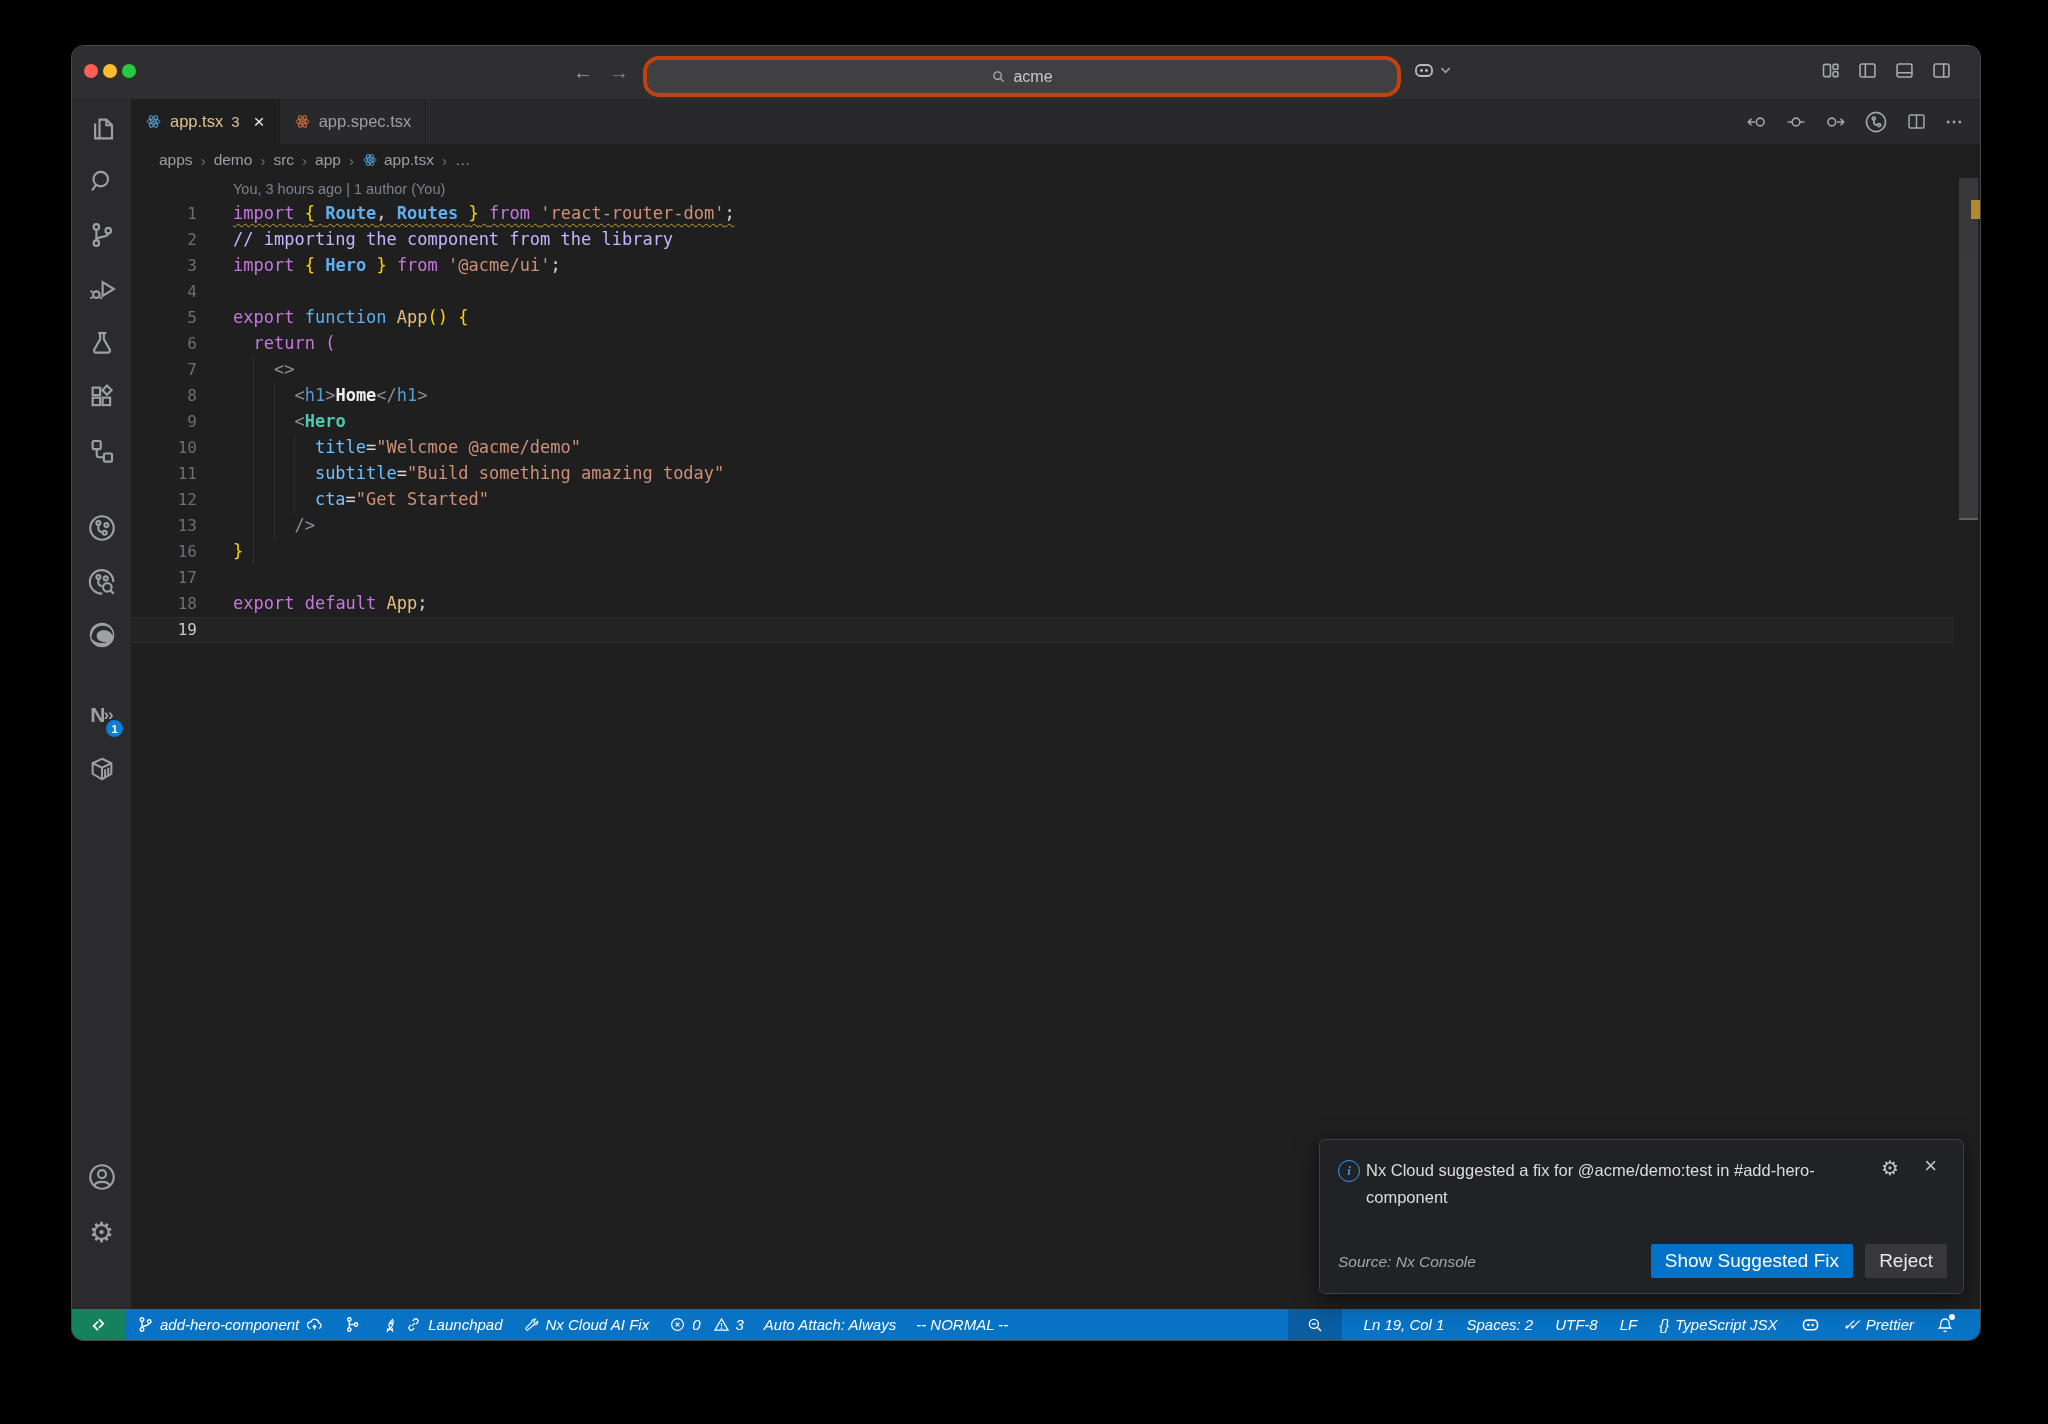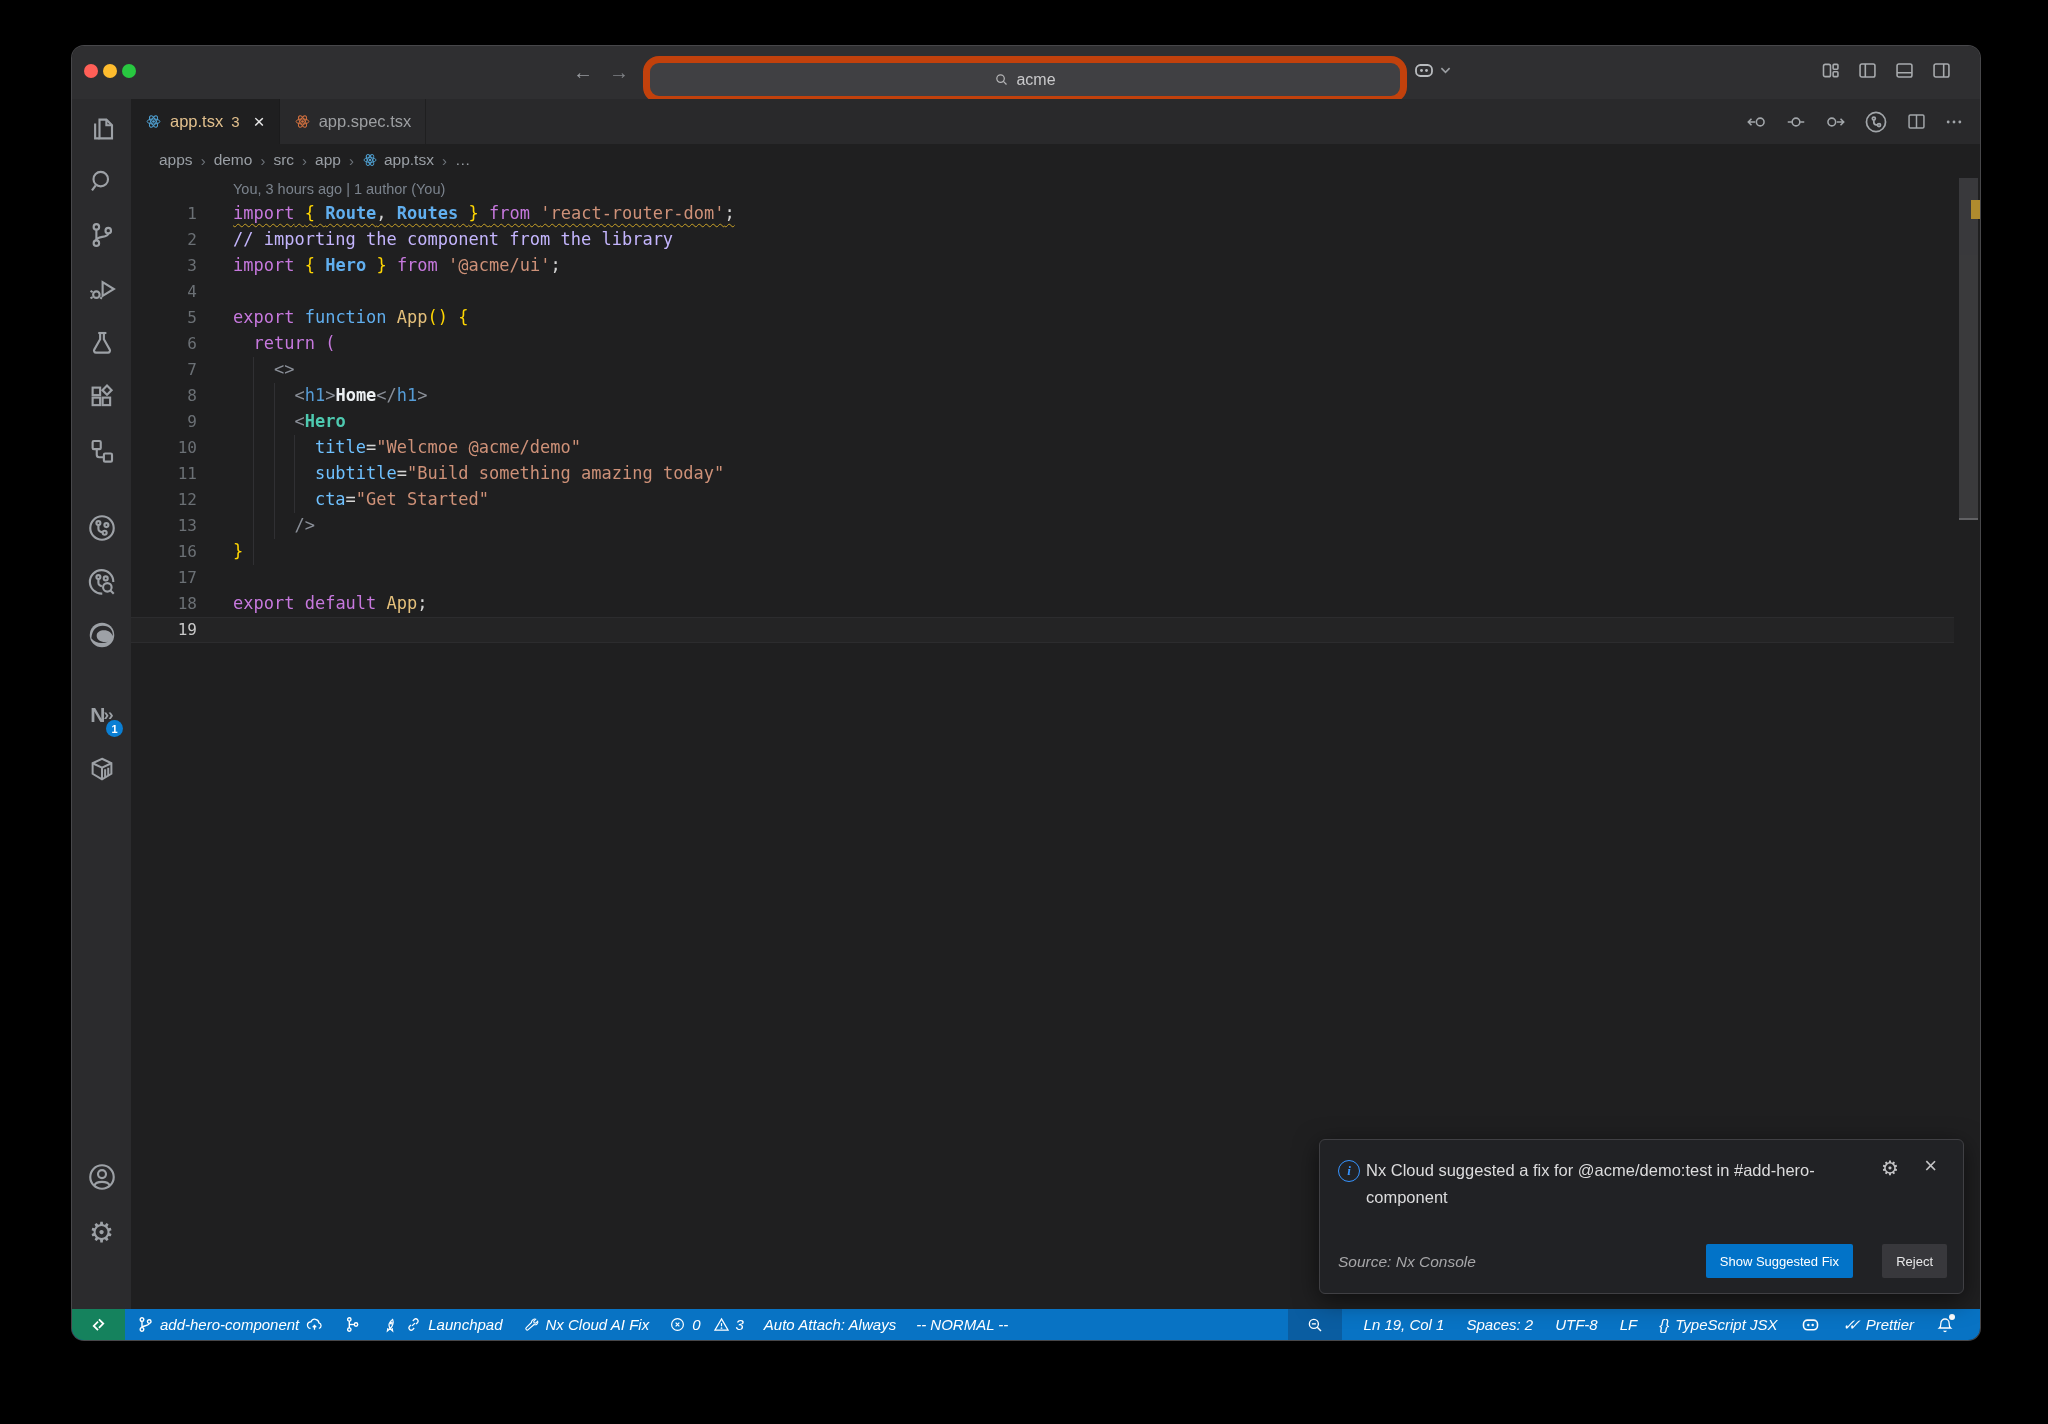--- a/index.html
+++ b/index.html
@@ -4,21 +4,21 @@
 <style>
   html,body{margin:0;padding:0;background:#000;width:2048px;height:1424px;font-family:"Liberation Sans",sans-serif;-webkit-font-smoothing:antialiased;}
   .window{position:absolute;left:72px;top:46px;width:1908px;height:1294px;background:#1f1f20;border-radius:12px;overflow:hidden;
     box-shadow:0 0 0 1px #47474a, 0 30px 70px rgba(0,0,0,.85);}
   
   .titlebar{position:absolute;left:0;top:0;right:0;height:53px;background:#2f2f31;}
   .traffic{position:absolute;top:18px;width:14px;height:14px;border-radius:50%;}
   .t-red{left:12px;background:#ff5f57}.t-yel{left:31px;background:#febc2e}.t-grn{left:50px;background:#28c840}
   .nav-arrow{position:absolute;top:13px;width:26px;height:26px;color:#9a9da1;font-size:20px;line-height:26px;text-align:center;}
   .nav-back{left:498px}.nav-fwd{left:534px;color:#808387}
-  .searchbox{position:absolute;left:571px;top:10px;width:750px;height:33px;background:#404043;border:7px solid #c2410c;border-radius:16px;
+  .searchbox{position:absolute;left:571px;top:10px;width:750px;height:33px;background:#404043;border:4px solid #c2410c;border-radius:16px;
     display:flex;align-items:center;justify-content:center;gap:7px;color:#c9c9cb;font-size:16px;}
   .copilot-btn{position:absolute;left:1340px;top:12px;display:flex;align-items:center;gap:4px;color:#b9bcbf;}
   .layout-icons{position:absolute;right:28px;top:14px;display:flex;gap:16px;color:#a8abae;}
   .layout-icons svg{display:block}
   
   .activitybar{position:absolute;left:0;top:53px;width:59px;bottom:31px;background:#2b2b2d;border-right:1px solid #1b1b1c;}
   .ab-icon{position:absolute;left:0;width:59px;height:48px;display:flex;align-items:center;justify-content:center;color:#9da1a6;}
   .ab-badge{position:absolute;right:8px;bottom:2px;min-width:17px;height:17px;border-radius:9px;background:#0a7fd4;color:#fff;
     font-size:11px;font-weight:700;display:flex;align-items:center;justify-content:center;}
   .nx-logo{font-weight:700;font-size:21px;letter-spacing:-1px;display:flex;align-items:center}
@@ -63,21 +63,21 @@
   .bell-dot{position:absolute;right:-1px;top:-2px;width:6px;height:6px;border-radius:50%;background:#fff;}
   
   .notification{position:absolute;left:1247px;top:1093px;width:643px;height:153px;background:#212225;border:1px solid #404044;
     border-radius:6px;box-shadow:0 6px 24px rgba(0,0,0,.55);}
   .ntf-info{position:absolute;left:18px;top:20px;width:20px;height:20px;border:1.8px solid #3794ff;border-radius:50%;color:#3794ff;
     font-size:13px;font-weight:700;display:flex;align-items:center;justify-content:center;font-family:"Liberation Serif",serif;font-style:italic;}
   .ntf-msg{position:absolute;left:46px;top:17px;width:505px;color:#dcdcdd;font-size:16.5px;line-height:27px;}
   .ntf-gear{position:absolute;right:64px;top:16px;color:#c4c4c6;font-size:20px;}
   .ntf-close{position:absolute;right:26px;top:13px;color:#c4c4c6;font-size:22px;}
   .ntf-source{position:absolute;left:18px;bottom:22px;color:#a6a6a8;font-size:15.5px;font-style:italic;}
-  .btn{position:absolute;bottom:15px;height:34px;display:flex;align-items:center;padding:0 14px;font-size:13px;border-radius:2px;}
+  .btn{position:absolute;bottom:15px;height:34px;display:flex;align-items:center;padding:0 14px;font-size:19px;border-radius:2px;}
   .btn-primary{right:110px;background:#0273c8;color:#fff;}
   .btn-secondary{right:16px;background:#38383c;color:#e8e8e9;}
   .icon{display:block}
 </style>
 </head>
 <body>
 
 <div class="window">
 
   <div class="titlebar">

